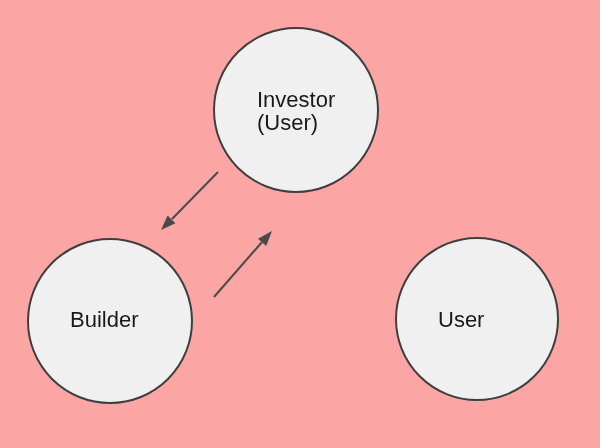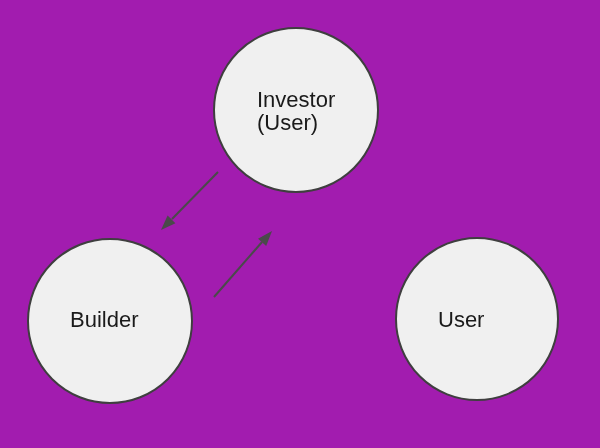--- a/index.html
+++ b/index.html
@@ -4,21 +4,21 @@
 <style>
   html, body {
     margin: 0;
     padding: 0;
     background: #ffffff;
   }
   .stage {
     position: relative;
     width: 600px;
     height: 448px;
-    background: #a21caf;
+    background: #fca5a5;
     overflow: hidden;
   }
   svg { display: block; }
   .node-label {
     font-family: "Liberation Sans", sans-serif;
     font-size: 22px;
     text-anchor: start;
   }
   .node-circle {
     stroke-width: 2px;

